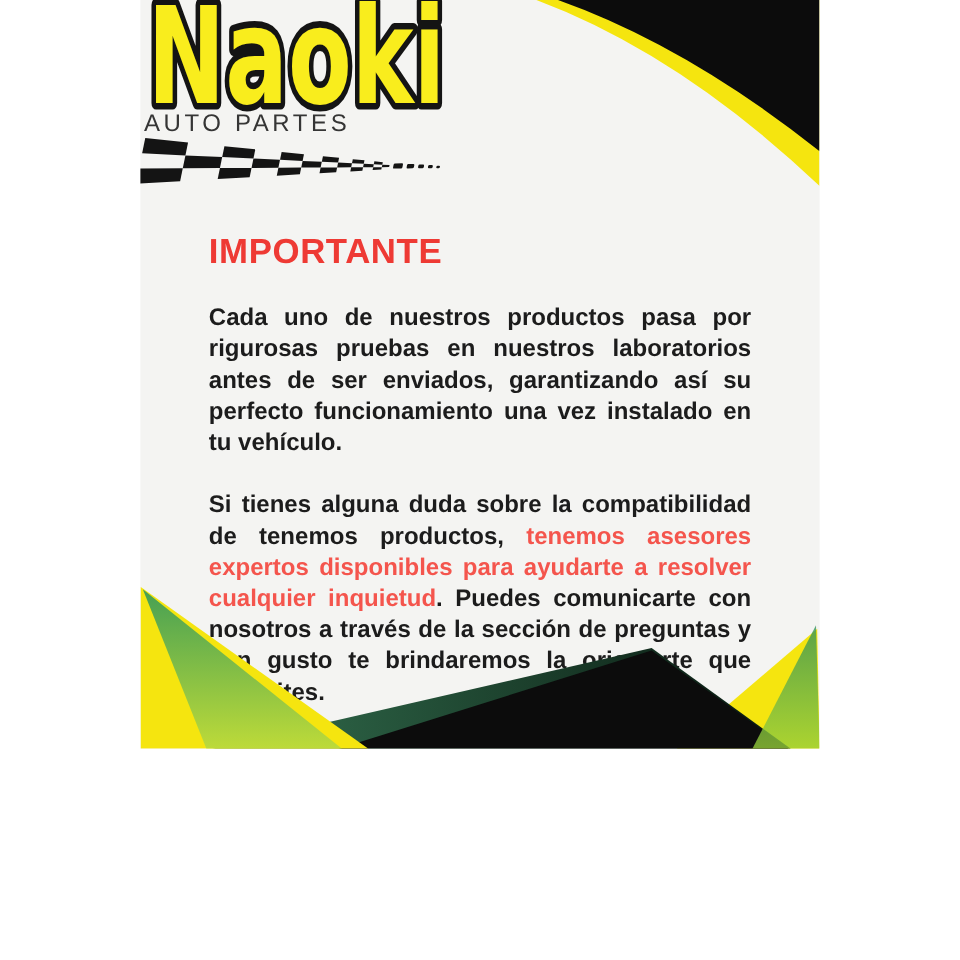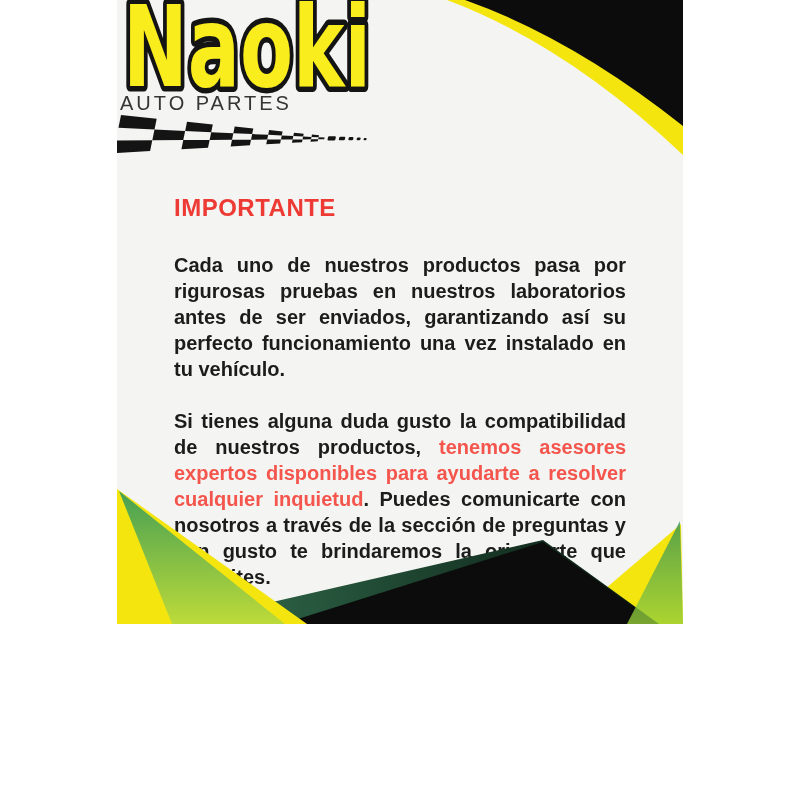--- a/index.html
+++ b/index.html
@@ -9,21 +9,21 @@
          background:#f4f4f2;overflow:hidden;}
   .abs{position:absolute;}
   
   .logo-svg{left:-4px;top:-6px;}
   .subtitle{left:3px;top:92px;font-size:20px;font-weight:400;color:#353535;
             letter-spacing:3px;white-space:nowrap;}
   .flag-svg{left:-6px;top:110px;}
   .tagline{left:5px;top:150px;font-size:15px;font-weight:700;color:#e8302b;
            letter-spacing:.2px;white-space:nowrap;}
   
-  .heading{left:57px;top:194px;font-size:24px;font-weight:700;color:#ee3a34;
+  .heading{left:57px;top:194px;font-size:29px;font-weight:700;color:#ee3a34;
            letter-spacing:.5px;}
   .copy{left:57px;top:252px;width:452px;}
   .copy p{margin:0 0 26px 0;font-size:20px;line-height:26px;font-weight:700;
           color:#1c1c1c;text-align:justify;}
   .copy p span.accent{color:#f4554d;}
   
   .tr-corner{right:0;top:0;}
   .bottom-deco{left:0;bottom:0;}
 </style>
 </head>
@@ -68,21 +68,21 @@
         <rect x="277.5" y="30.4" width="4.5" height="3" rx="1.2" fill="#141414"></rect>
         <rect x="285.5" y="31" width="3.5" height="2.6" rx="1.2" fill="#141414"></rect>
       </g>
   </svg>
 
 
   <div class="abs heading">IMPORTANTE</div>
 
   <div class="abs copy">
     <p><span>Cada uno de nuestros productos pasa por rigurosas pruebas en nuestros laboratorios antes de ser enviados, garantizando así su perfecto funcionamiento una vez instalado en tu vehículo.</span></p>
-    <p><span>Si tienes alguna duda gusto la compatibilidad de nuestros productos, </span><span class="accent">tenemos asesores expertos disponibles para ayudarte a resolver cualquier inquietud</span><span>. Puedes comunicarte con nosotros a través de la sección de preguntas y con gusto te brindaremos la orientarte que necesites.</span></p>
+    <p><span>Si tienes alguna duda sobre la compatibilidad de tenemos productos, </span><span class="accent">tenemos asesores expertos disponibles para ayudarte a resolver cualquier inquietud</span><span>. Puedes comunicarte con nosotros a través de la sección de preguntas y con gusto te brindaremos la orientarte que necesites.</span></p>
   </div>
 
   <svg class="abs bottom-deco" width="566" height="145" viewBox="0 0 566 145">
     <defs>
       <linearGradient id="dgGrad" x1="0" y1="0" x2="1" y2="0">
         <stop offset="0" stop-color="#33704f"></stop>
           <stop offset="1" stop-color="#08170f"></stop>
       </linearGradient>
       <linearGradient id="lgGrad" x1="0" y1="0" x2="0" y2="1">
         <stop offset="0" stop-color="#3d9c57"></stop>

